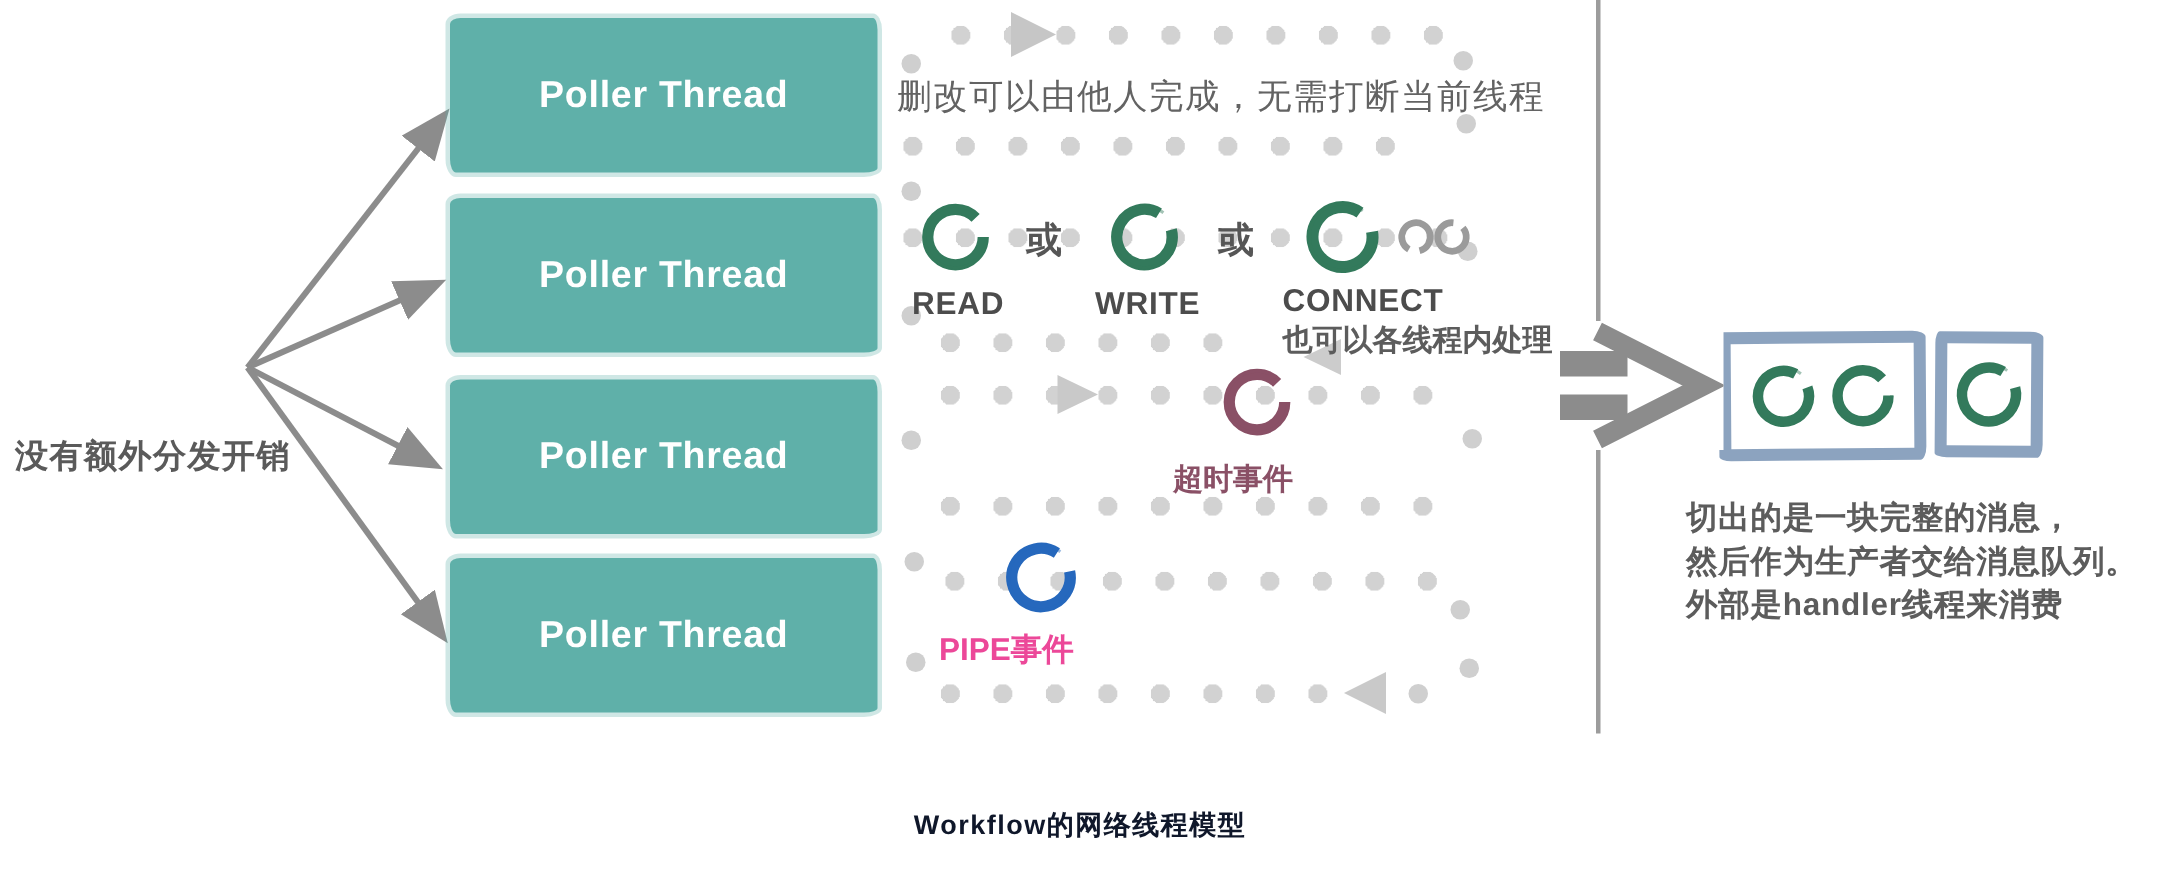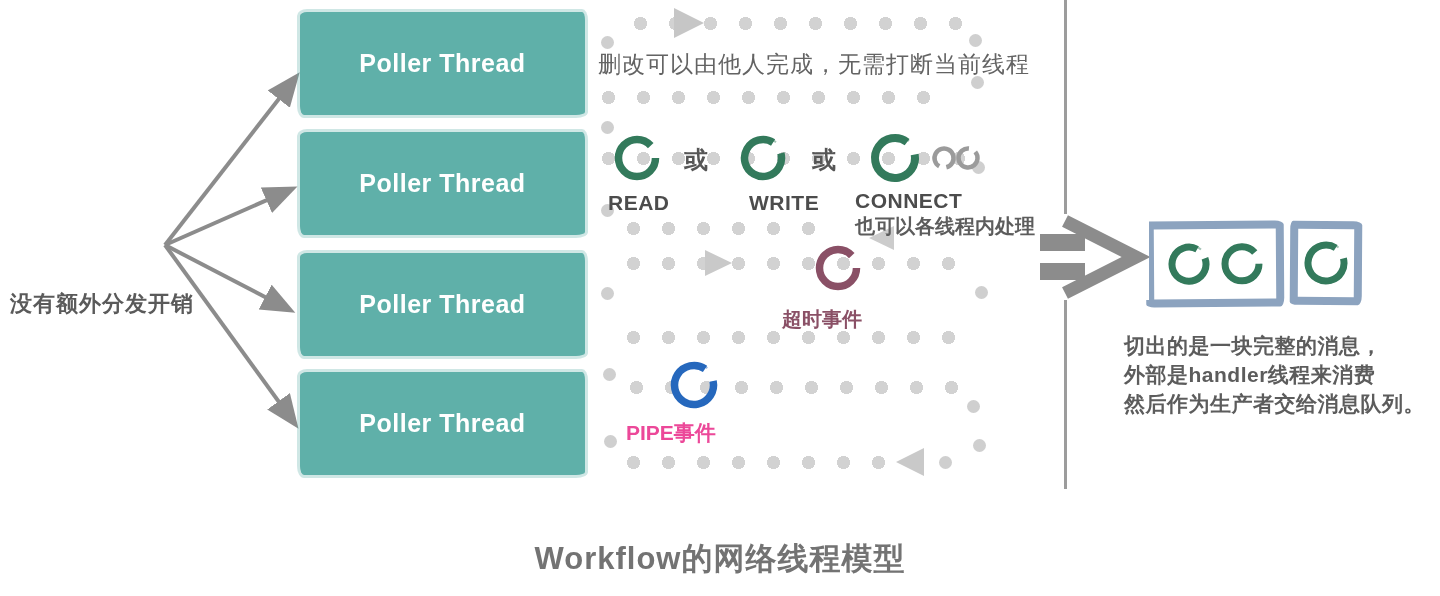--- a/index.html
+++ b/index.html
@@ -46,21 +46,21 @@
   
   .frame{
     position:absolute;box-sizing:border-box;border:8px solid #8ca3bf;background:#fff;
     display:flex;align-items:center;justify-content:center;gap:7px;
     border-radius:3px 9px 4px 8px / 8px 4px 9px 3px;
   }
   .frame1{left:1146px;top:221px;width:138px;height:86px;transform:rotate(-.4deg);}
   .frame2{left:1290px;top:221px;width:72px;height:84px;transform:rotate(.4deg);}
   .queue-desc{position:absolute;left:1124px;top:331px;font-size:21px;font-weight:bold;color:#5c5c5c;line-height:29px;letter-spacing:.5px;}
   
-  .caption{position:absolute;left:0;right:0;top:538px;text-align:center;font-size:31px;font-weight:bold;color:#737373;letter-spacing:1px;}
+  .caption{position:absolute;left:0;right:0;top:538px;text-align:center;font-size:18px;font-weight:bold;color:#0f172a;letter-spacing:1px;}
   .watermark{position:absolute;right:16px;top:557px;font-size:17px;color:#dcdcdc;letter-spacing:1px;}
 </style>
 </head>
 <body>
 
 <div class="canvas">
 
   <div class="left-note">没有额外分发开销</div>
 
   <svg class="fan-arrows" width="165" height="385" viewBox="0 0 165 385">
@@ -131,21 +131,21 @@
   <svg class="ring" style="left:869px;top:132px;" width="52" height="52">
     <circle cx="26" cy="26" r="20" fill="none" stroke="#337a5c" stroke-width="8" stroke-dasharray="110 16" transform="rotate(-10 26 26)"></circle>
     <circle cx="26" cy="26" r="22" fill="none" stroke="#337a5c" stroke-width="2" opacity=".45" stroke-dasharray="118 20"></circle>
   </svg>
   <svg class="ring" style="left:930px;top:144px;" width="54" height="28">
     <circle cx="14" cy="14" r="9.5" fill="none" stroke="#9b9b9b" stroke-width="4.5" stroke-dasharray="52 8" transform="rotate(120 14 14)"></circle>
     <circle cx="38" cy="14" r="9.5" fill="none" stroke="#9b9b9b" stroke-width="4.5" stroke-dasharray="52 8" transform="rotate(-40 38 14)"></circle>
   </svg>
 
   <span class="evt-label" style="left:608px;top:191px;text-align:center;">READ</span>
-  <span class="evt-label" style="left:730px;top:191px;margin-left:19px;">WRITE</span>
+  <span class="evt-label" style="left:730px;top:191px;">WRITE</span>
   <span class="evt-label" style="left:855px;top:189px;">CONNECT</span>
   <div class="connect-note">也可以各线程内处理</div>
 
   <svg class="ring" style="left:814px;top:244px;" width="48" height="48">
     <circle cx="24" cy="24" r="18.5" fill="none" stroke="#8a5066" stroke-width="7.5" stroke-dasharray="102 15"></circle>
     <circle cx="24" cy="24" r="20.5" fill="none" stroke="#8a5066" stroke-width="2" opacity=".45" stroke-dasharray="110 19"></circle>
   </svg>
   <div class="timeout-label">超时事件</div>
 
   <svg class="ring" style="left:669px;top:360px;" width="50" height="50">
@@ -173,19 +173,19 @@
   </div>
   <div class="frame frame2">
     <svg width="48" height="48">
       <circle cx="24" cy="24" r="18" fill="none" stroke="#337a5c" stroke-width="7" stroke-dasharray="99 14" transform="rotate(-15 24 24)"></circle>
       <circle cx="24" cy="24" r="20" fill="none" stroke="#337a5c" stroke-width="2" opacity=".45" stroke-dasharray="107 18"></circle>
     </svg>
   </div>
 
   <div class="queue-desc">
     <div>切出的是一块完整的消息，</div>
+    <div>然后作为生产者交给消息队列。</div>
     <div>外部是handler线程来消费</div>
-    <div>然后作为生产者交给消息队列。</div>
   </div>
 
   <div class="caption">Workflow的网络线程模型</div>
 
 </div>
 
 </body></html>

